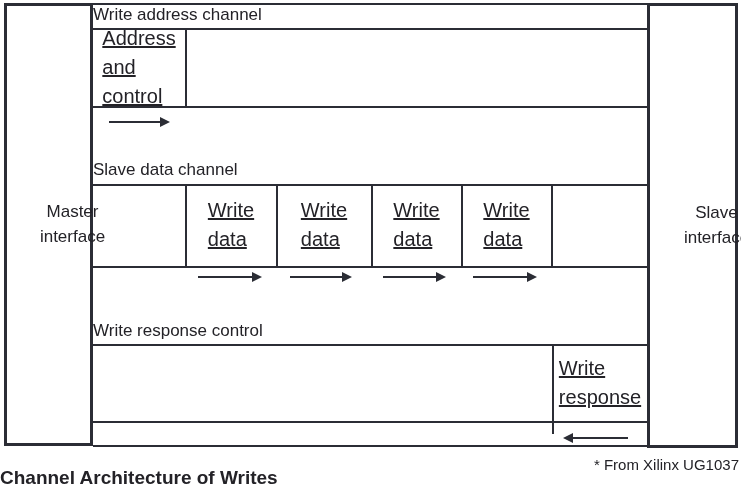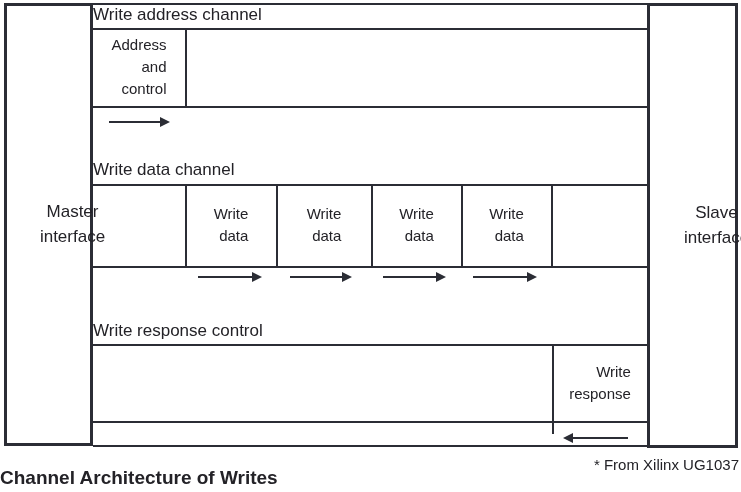--- a/index.html
+++ b/index.html
@@ -55,24 +55,25 @@
     position: absolute;
     left: 93px;
     width: 554px;
     font-size: 17px;
   }
   .cell {
     position: absolute;
     display: flex;
     align-items: center;
     justify-content: center;
-    text-align: right;
-    font-size: 15px;
+    text-align: left;
+    font-size: 20px;
     line-height: 1.45;
     white-space: pre-line;
+    text-decoration: underline;
   }
   .arrow {
     position: absolute;
     height: 2px;
     background: var(--line);
   }
   .arrow::after {
     content: "";
     position: absolute;
     top: -4px;
@@ -131,21 +132,21 @@
   <div class="vline" style="left:552px; top:344px; height:90px"></div>
 
   <div class="chan-label" style="top:5px">Write address channel</div>
   <div class="cell" style="left:94px; top:30px; width:90px; height:74px">
     <span>Address
 and
 control</span>
   </div>
   <div class="arrow arrow-right" style="left:109px; top:121px; width:51px"></div>
 
-  <div class="chan-label" style="top:160px">Write data channel</div>
+  <div class="chan-label" style="top:160px">Slave data channel</div>
   <div class="cell" style="left:187px; top:186px; width:88px; height:78px">
     <span>Write
 data</span>
   </div>
   <div class="cell" style="left:278px; top:186px; width:92px; height:78px">
     <span>Write
 data</span>
   </div>
   <div class="cell" style="left:373px; top:186px; width:87px; height:78px">
     <span>Write

